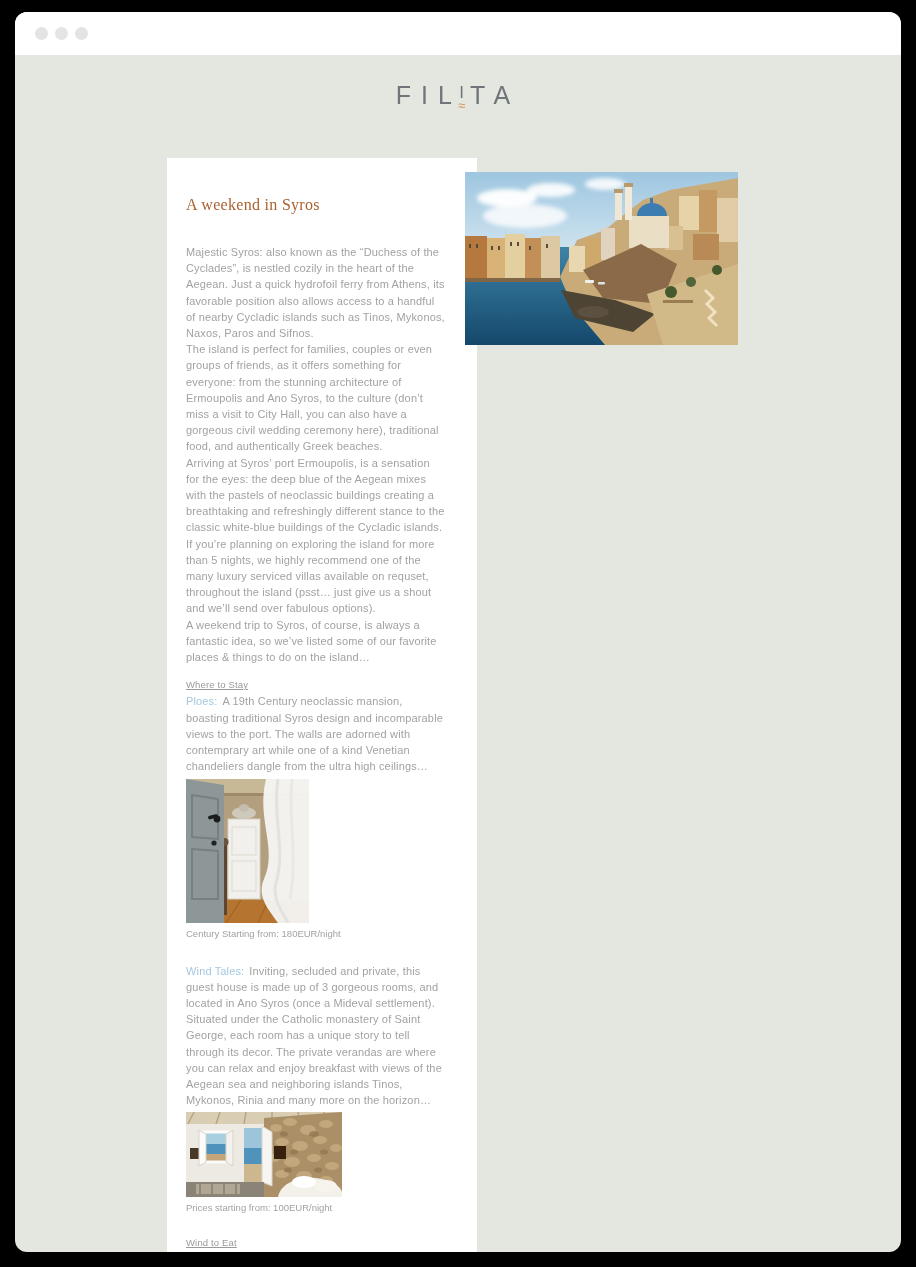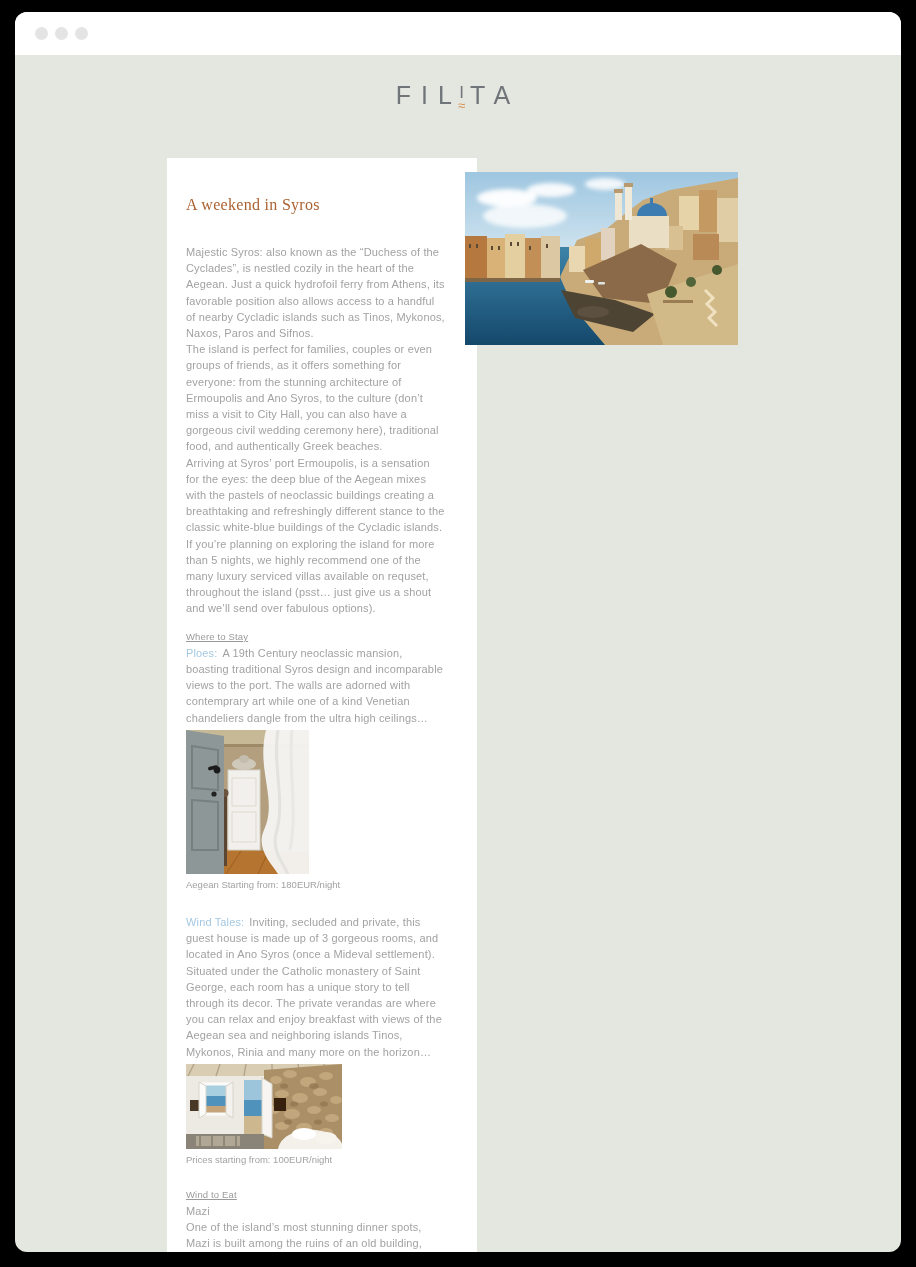--- a/index.html
+++ b/index.html
@@ -141,20 +141,21 @@
       <rect x="133" y="110" width="7" height="2.6" rx="1" fill="#dfe4e2"></rect>
     </svg>
 
     <div class="article-column">
       <h1 class="article-title">A weekend in Syros</h1>
 
       <p class="body-text">Majestic Syros: also known as the “Duchess of the Cyclades”, is nestled cozily in the heart of the Aegean.  Just a quick hydrofoil ferry from Athens, its favorable position also allows access to a handful of nearby Cycladic islands such as Tinos, Mykonos, Naxos, Paros and Sifnos.</p>
       <p class="body-text">The island is perfect for families, couples or even groups of friends, as it offers something for everyone: from the stunning architecture of Ermoupolis and Ano Syros, to the culture (don’t miss a visit to City Hall, you can also have a gorgeous civil wedding ceremony here), traditional food, and authentically Greek beaches.</p>
       <p class="body-text">Arriving at Syros’ port Ermoupolis, is a sensation for the eyes: the deep blue of the Aegean mixes with the pastels of neoclassic buildings creating a breathtaking and refreshingly different stance to the classic white-blue buildings of the Cycladic islands.</p>
       <p class="body-text">If you’re planning on exploring the island for more than 5 nights, we highly recommend one of the many luxury serviced villas available on requset, throughout the island (psst… just give us a shout and we’ll send over fabulous options).</p>
+      <p class="body-text">A weekend trip to Syros, of course, is always a fantastic idea, so we’ve listed some of our favorite places &amp; things to do on the island…</p>
 
       <p class="section-heading">Where to Stay</p>
 
       <p class="body-text"><span class="inline-link">Ploes:</span><span>A 19th Century neoclassic mansion, boasting traditional Syros design and incomparable views to the port.  The walls are adorned with contemprary art while one of a kind Venetian chandeliers dangle from the ultra high ceilings…</span></p>
 
       <svg class="photo" width="123" height="144" viewBox="0 0 123 144">
         <rect width="123" height="144" fill="#b39f7e"></rect>
         <rect x="0" y="0" width="123" height="14" fill="#c7b896"></rect>
         <rect x="0" y="14" width="123" height="3" fill="#9e8a67"></rect>
         <polygon points="0,118 123,122 123,144 0,144" fill="#b5742f"></polygon>
@@ -178,21 +179,21 @@
         <polygon points="6,16 32,20 32,60 6,58" fill="none" stroke="#76807f" stroke-width="2"></polygon>
         <polygon points="6,70 32,72 32,120 6,120" fill="none" stroke="#76807f" stroke-width="2"></polygon>
         <circle cx="31" cy="40" r="3.4" fill="#1c1c1c"></circle>
         <rect x="22" y="36" width="10" height="3.6" rx="1.8" fill="#1c1c1c" transform="rotate(-14 27 38)"></rect>
         <circle cx="28" cy="64" r="2.6" fill="#222"></circle>
 
         <path d="M80,0 C70,40 92,70 78,100 C70,118 84,132 92,144 L123,144 L123,0 Z" fill="#f5f5f3" opacity=".96"></path>
         <path d="M92,0 C86,36 100,70 90,104 C86,120 96,132 102,144" stroke="#e2e2de" stroke-width="3" fill="none"></path>
         <path d="M106,0 C102,40 112,80 104,120" stroke="#e8e8e4" stroke-width="3" fill="none"></path>
       </svg>
-      <p class="caption">Aegean Starting from: 180EUR/night</p>
+      <p class="caption">Century Starting from: 180EUR/night</p>
 
       <div class="spacer-after-caption"></div>
 
       <p class="body-text"><span class="inline-link">Wind Tales:</span><span>Inviting, secluded and private, this guest house is made up of 3 gorgeous rooms, and located in Ano Syros (once a Mideval settlement).  Situated under the Catholic monastery of Saint George, each room has a unique story to tell through its decor.  The private verandas are where you can relax and enjoy breakfast with views of the Aegean sea and neighboring islands Tinos, Mykonos, Rinia and many more on the horizon…</span></p>
 
       <svg class="photo" width="156" height="85" viewBox="0 0 156 85">
         <rect width="156" height="85" fill="#eceae2"></rect>
 
         <rect x="0" y="0" width="156" height="12" fill="#d9cdb4"></rect>
         <g stroke="#b4a386" stroke-width="1.4">

